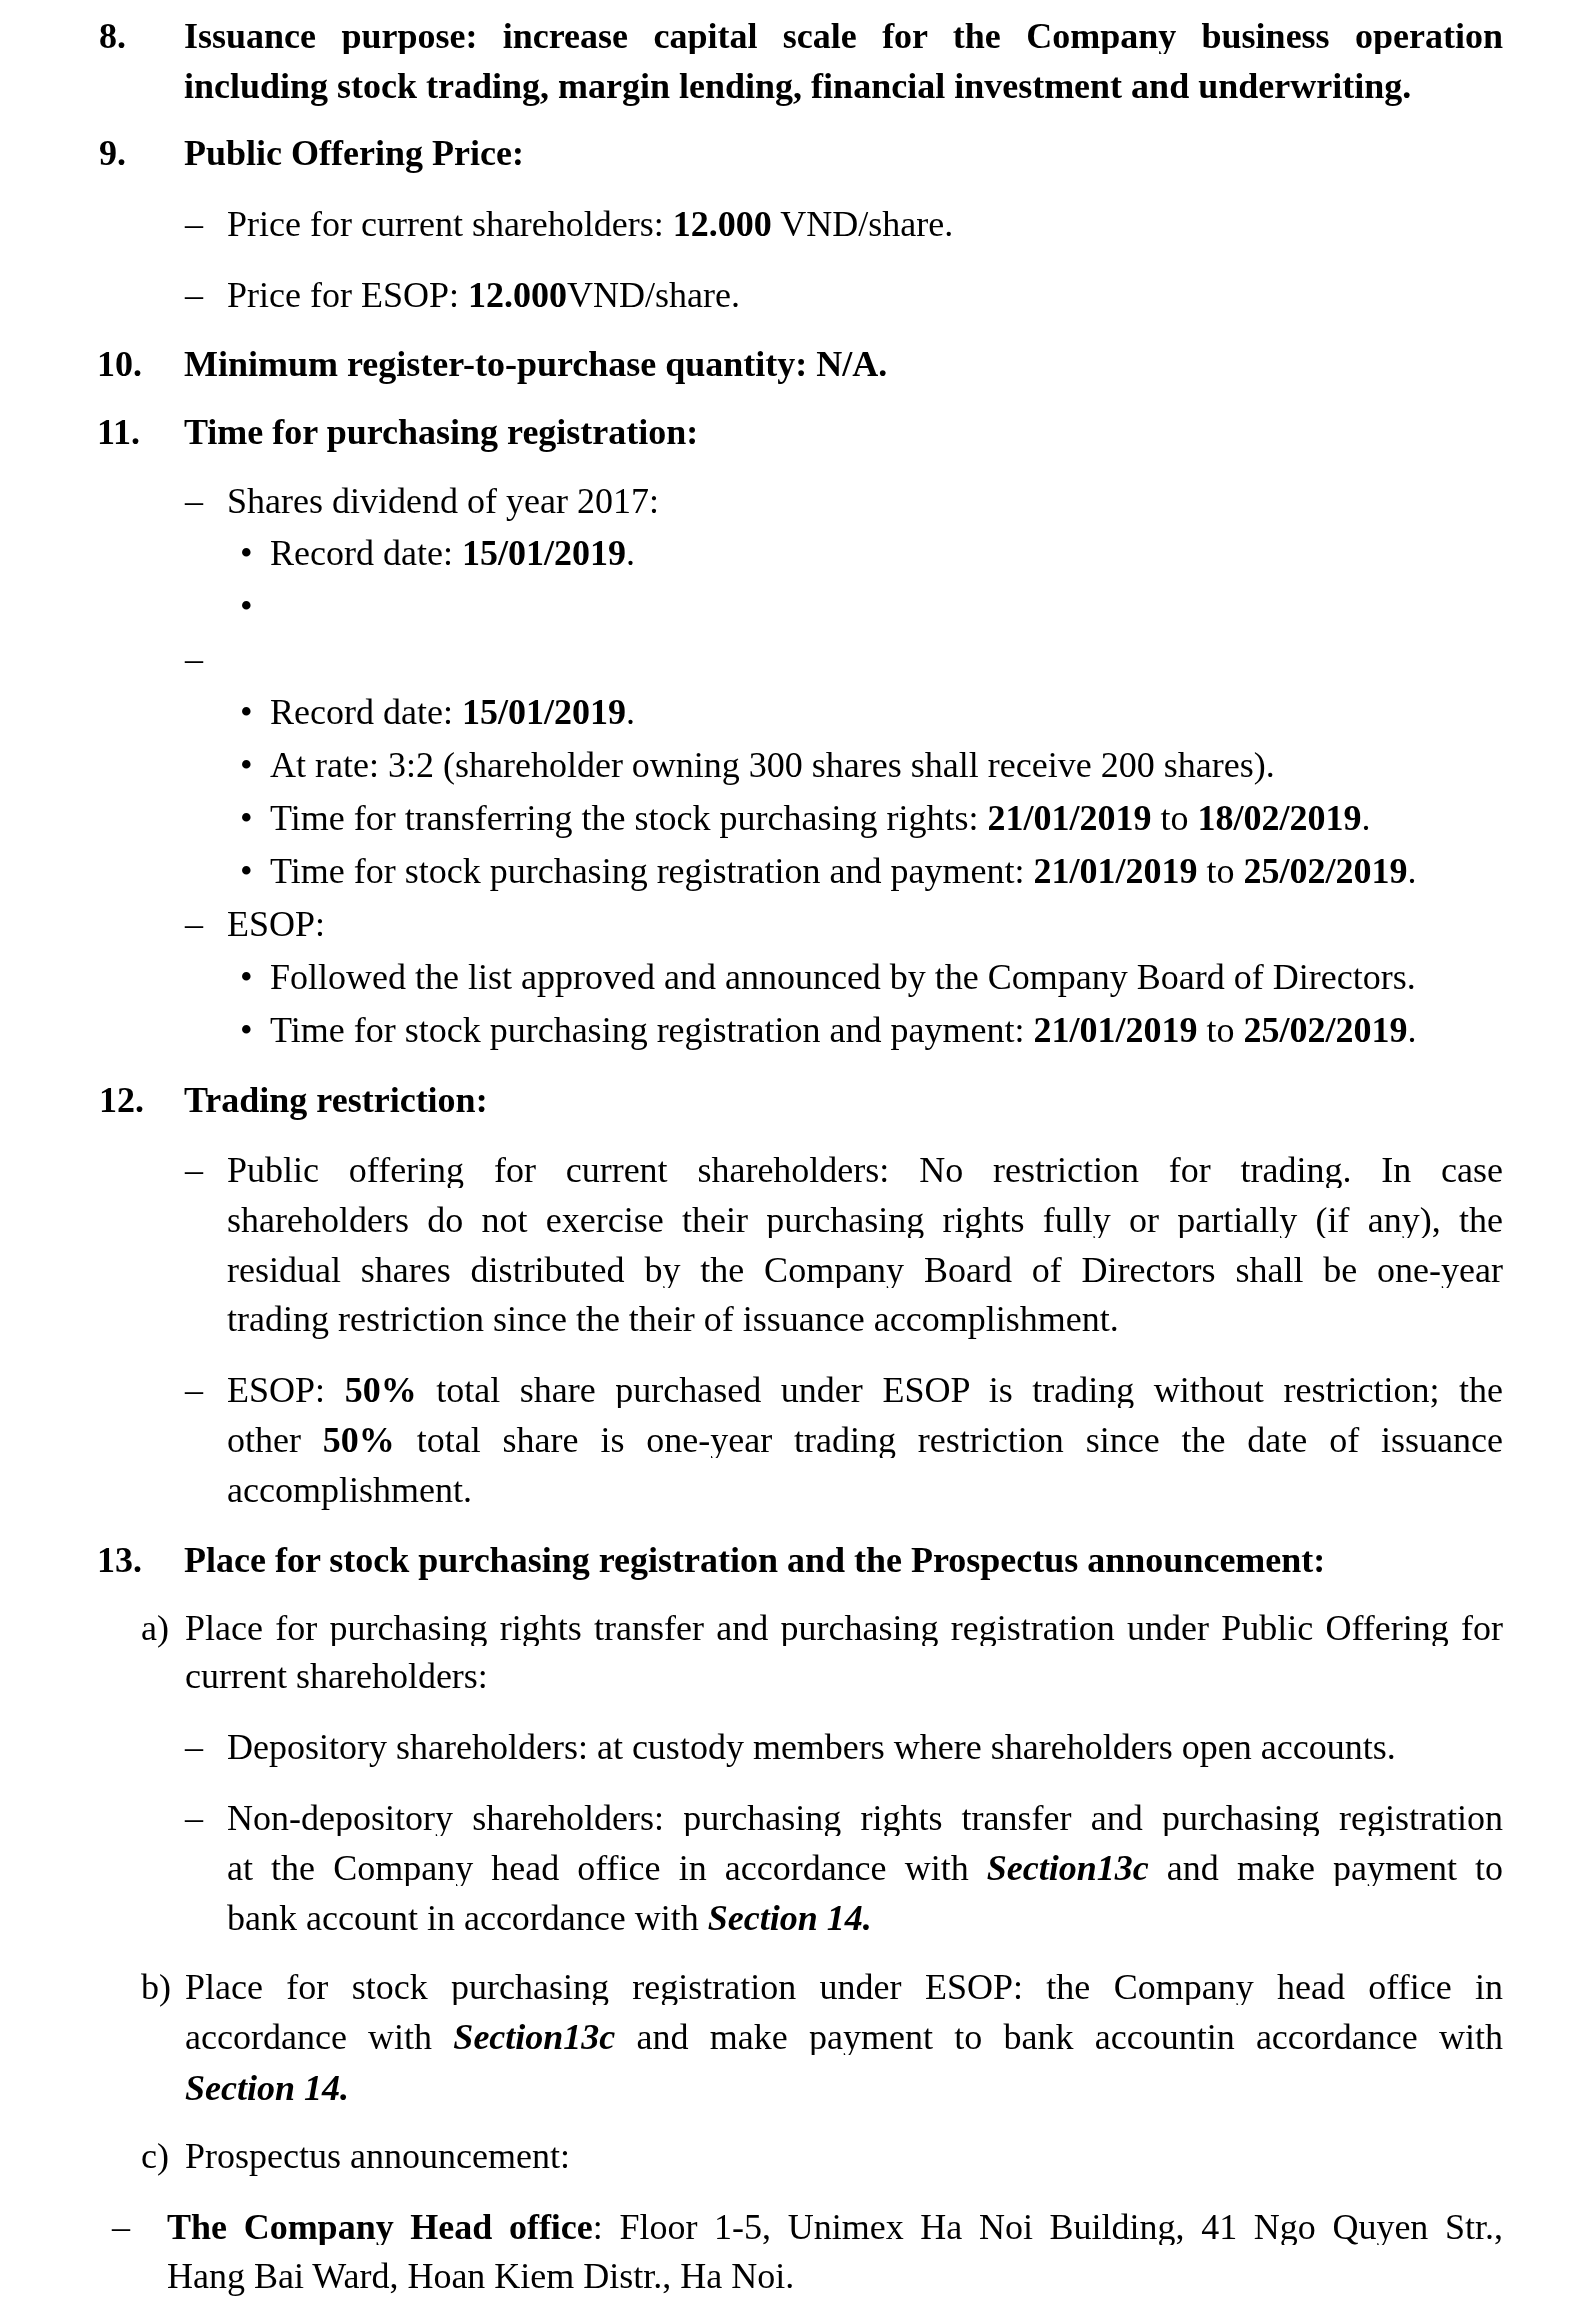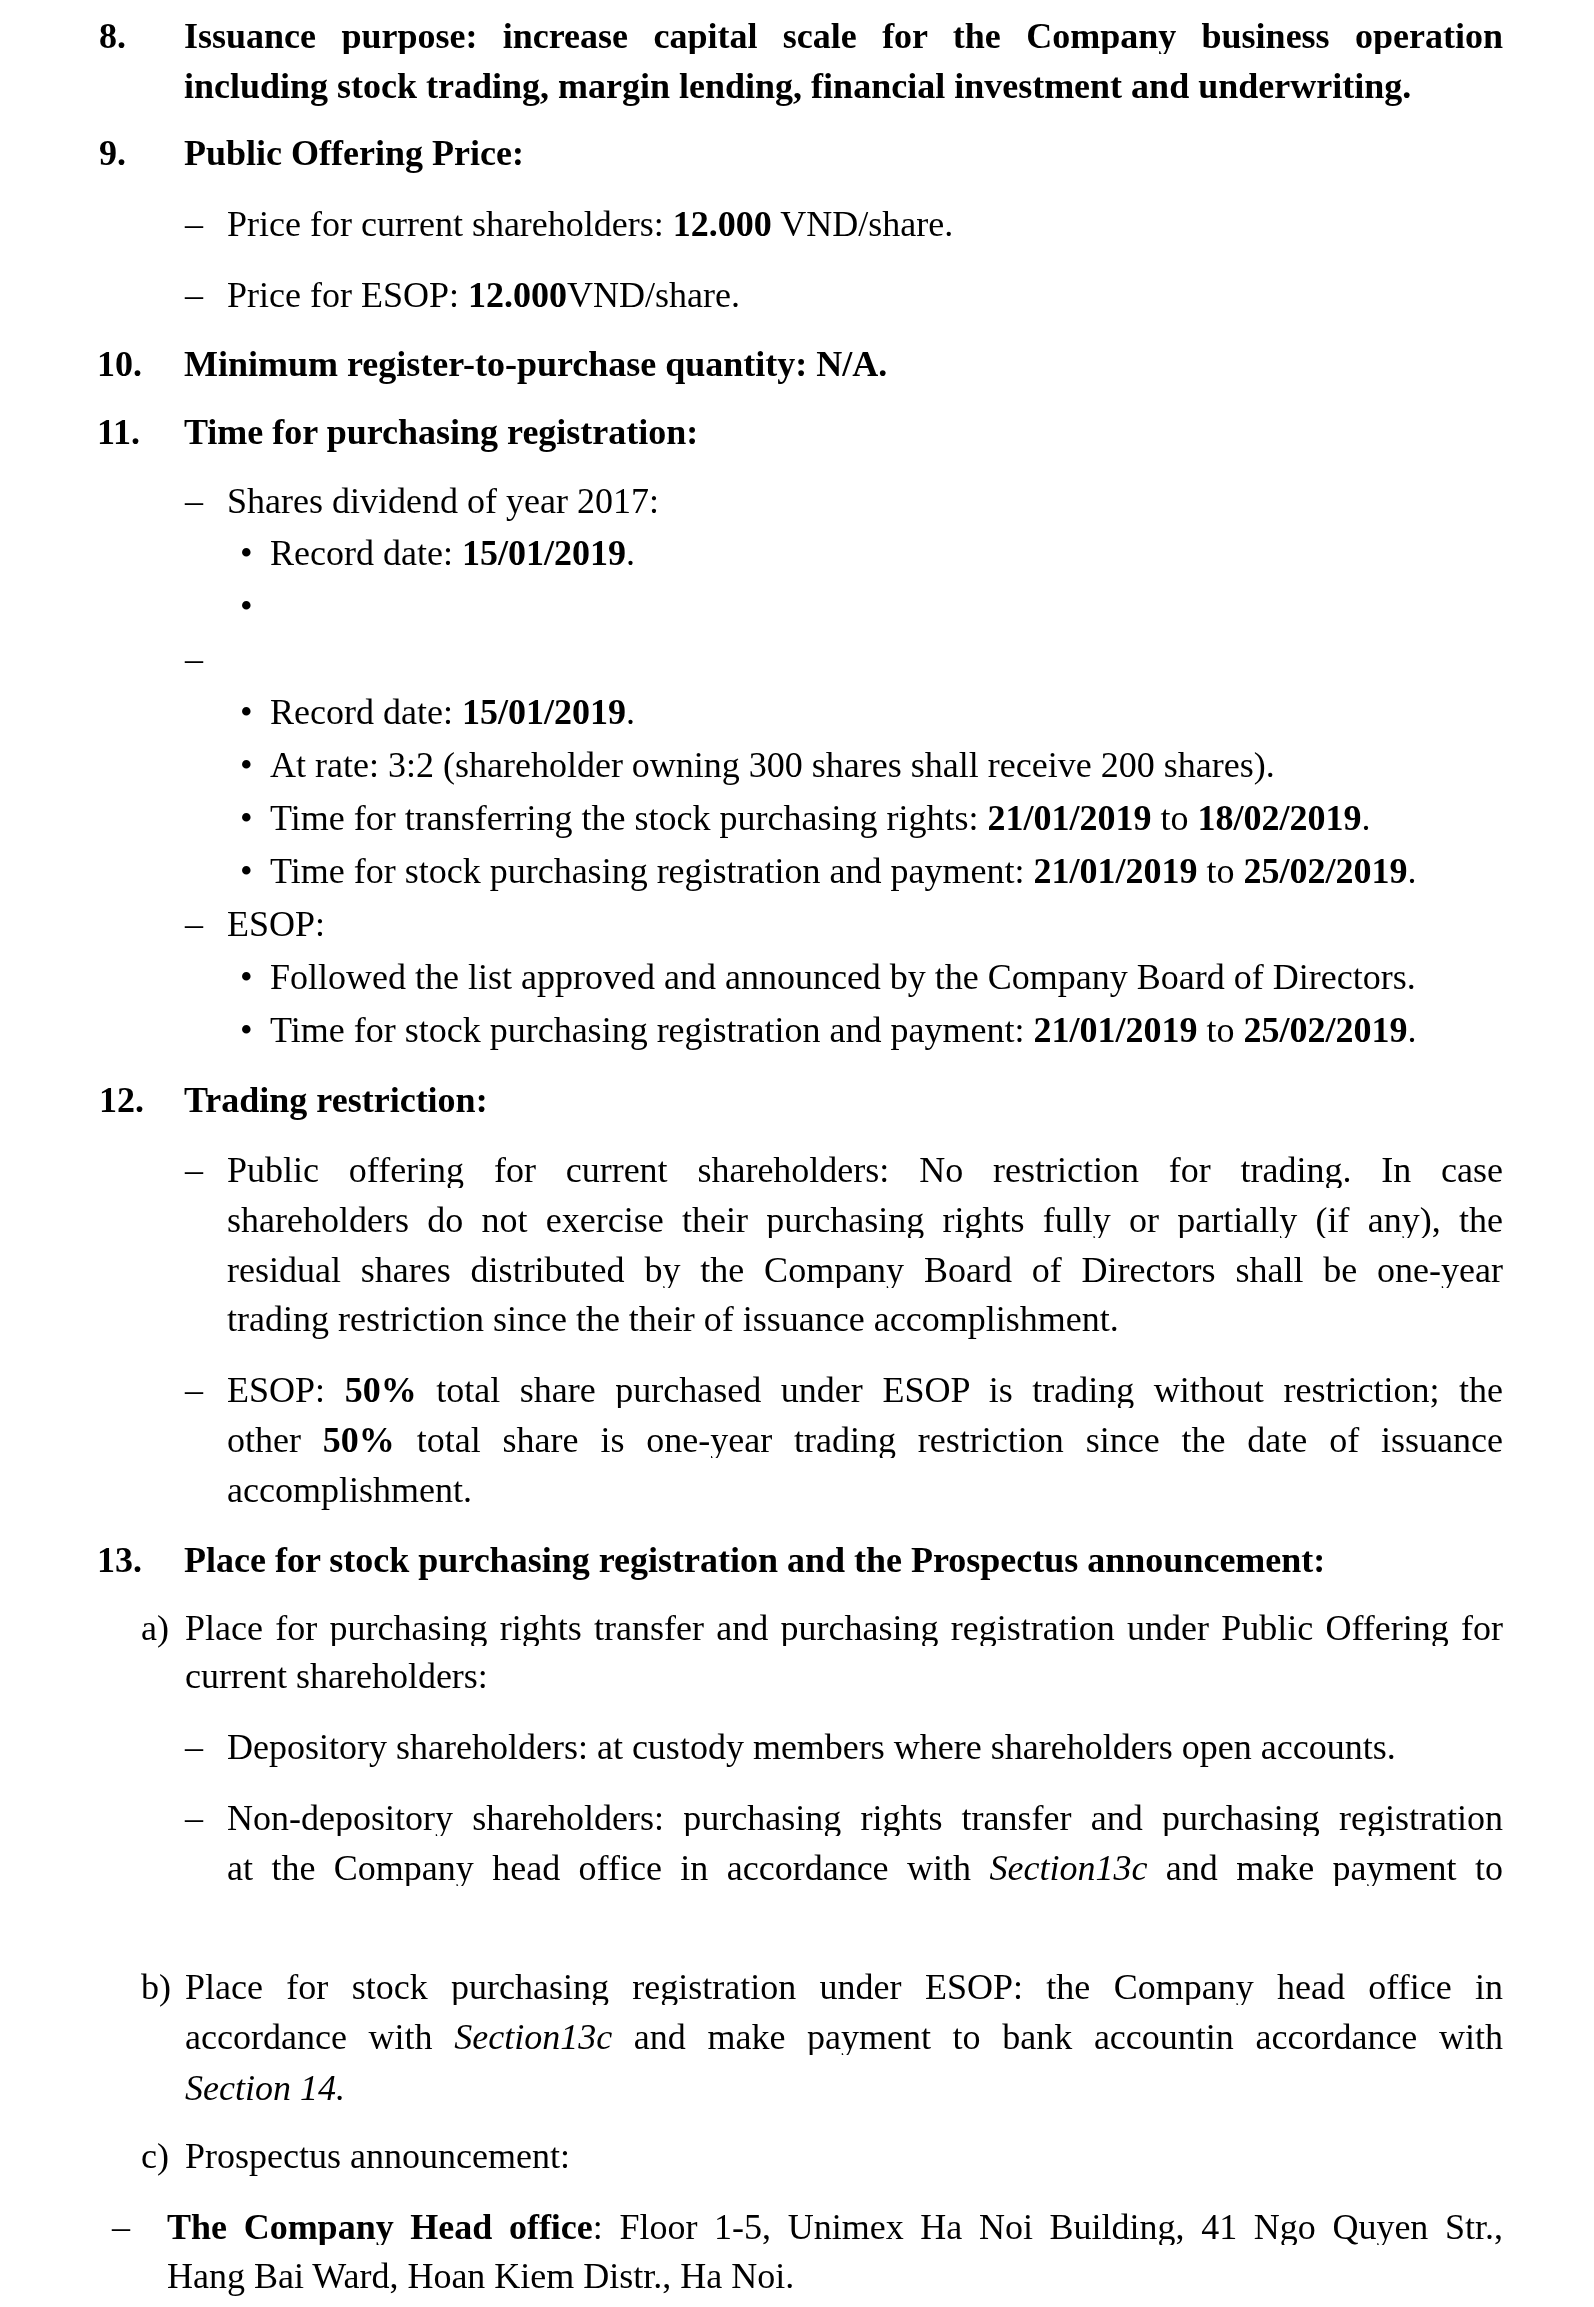--- a/index.html
+++ b/index.html
@@ -20,21 +20,21 @@
     white-space: nowrap;
   }
   .ln.just {
     white-space: normal;
     text-align: justify;
     text-align-last: justify;
     overflow: hidden;
   }
   .mk { position: absolute; height: 36px; line-height: 36px; white-space: nowrap; }
   .b { font-weight: bold; }
-  .bi { font-weight: normal; font-style: italic; }
+  .bi { font-weight: bold; font-style: italic; }
 </style>
 </head>
 <body>
 
 <div id="page">
 
   <div class="mk b" style="left:99px;top:18px">8.</div>
   <div class="ln" style="left:184px;top:68px"><span class="b">including stock trading, margin lending, financial investment and underwriting.</span></div>
   <div class="ln just" style="left:184px;width:1319px;top:18px"><span class="b">Issuance purpose: increase capital scale for the Company business operation</span></div>
 
@@ -104,20 +104,21 @@
   <div class="mk" style="left:141px;top:1610px">a)</div>
   <div class="ln just" style="left:185px;width:1318px;top:1610px"><span>Place for purchasing rights transfer and purchasing registration under Public Offering for</span></div>
   <div class="ln" style="left:185px;top:1658px"><span>current shareholders:</span></div>
 
   <div class="mk" style="left:185px;top:1729px">–</div>
   <div class="ln" style="left:227px;top:1729px"><span>Depository shareholders: at custody members where shareholders open accounts.</span></div>
 
   <div class="mk" style="left:185px;top:1800px">–</div>
   <div class="ln just" style="left:227px;width:1276px;top:1800px"><span>Non-depository shareholders: purchasing rights transfer and purchasing registration</span></div>
   <div class="ln just" style="left:227px;width:1276px;top:1850px"><span>at the Company head office in accordance with </span><span class="bi">Section13c</span><span> and make payment to</span></div>
+  <div class="ln" style="left:227px;top:1900px"><span>bank account in accordance with </span><span class="bi">Section 14.</span></div>
 
   <div class="mk" style="left:141px;top:1969px">b)</div>
   <div class="ln just" style="left:185px;width:1318px;top:1969px"><span>Place for stock purchasing registration under ESOP: the Company head office in</span></div>
   <div class="ln just" style="left:185px;width:1318px;top:2019px"><span>accordance with </span><span class="bi">Section13c</span><span> and make payment to bank accountin accordance with</span></div>
   <div class="ln" style="left:185px;top:2070px"><span class="bi">Section 14.</span></div>
 
   <div class="mk" style="left:141px;top:2138px">c)</div>
   <div class="ln" style="left:185px;top:2138px"><span>Prospectus announcement:</span></div>
 
   <div class="mk" style="left:112px;top:2209px">–</div>

